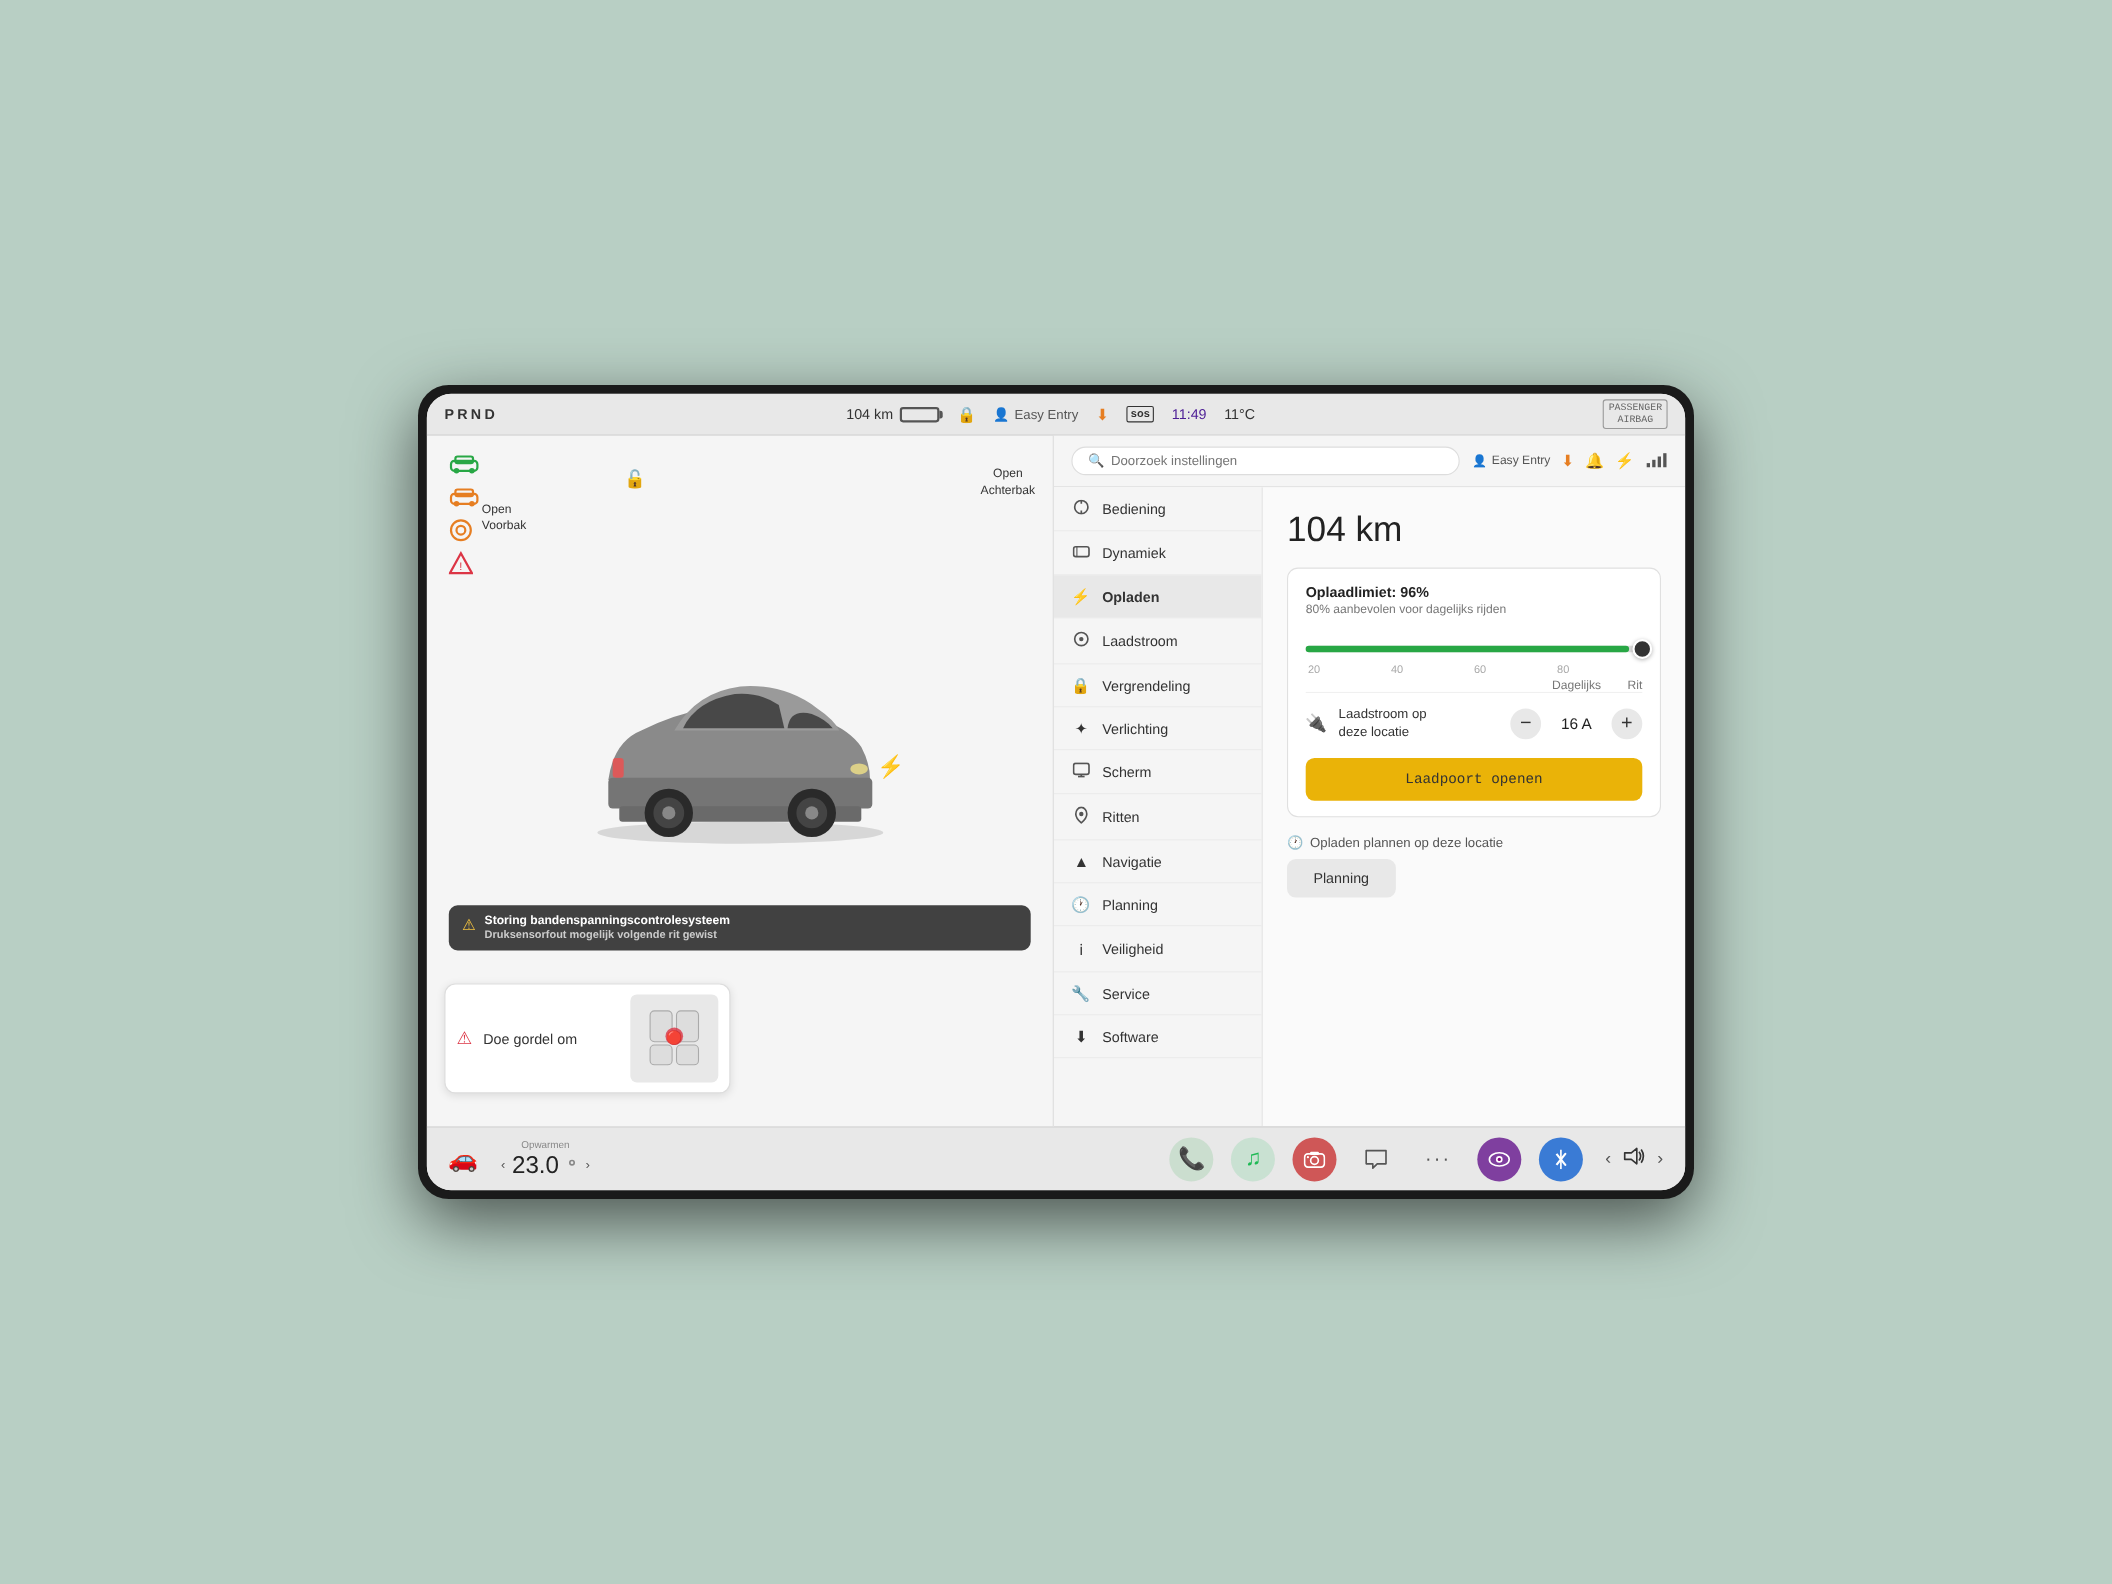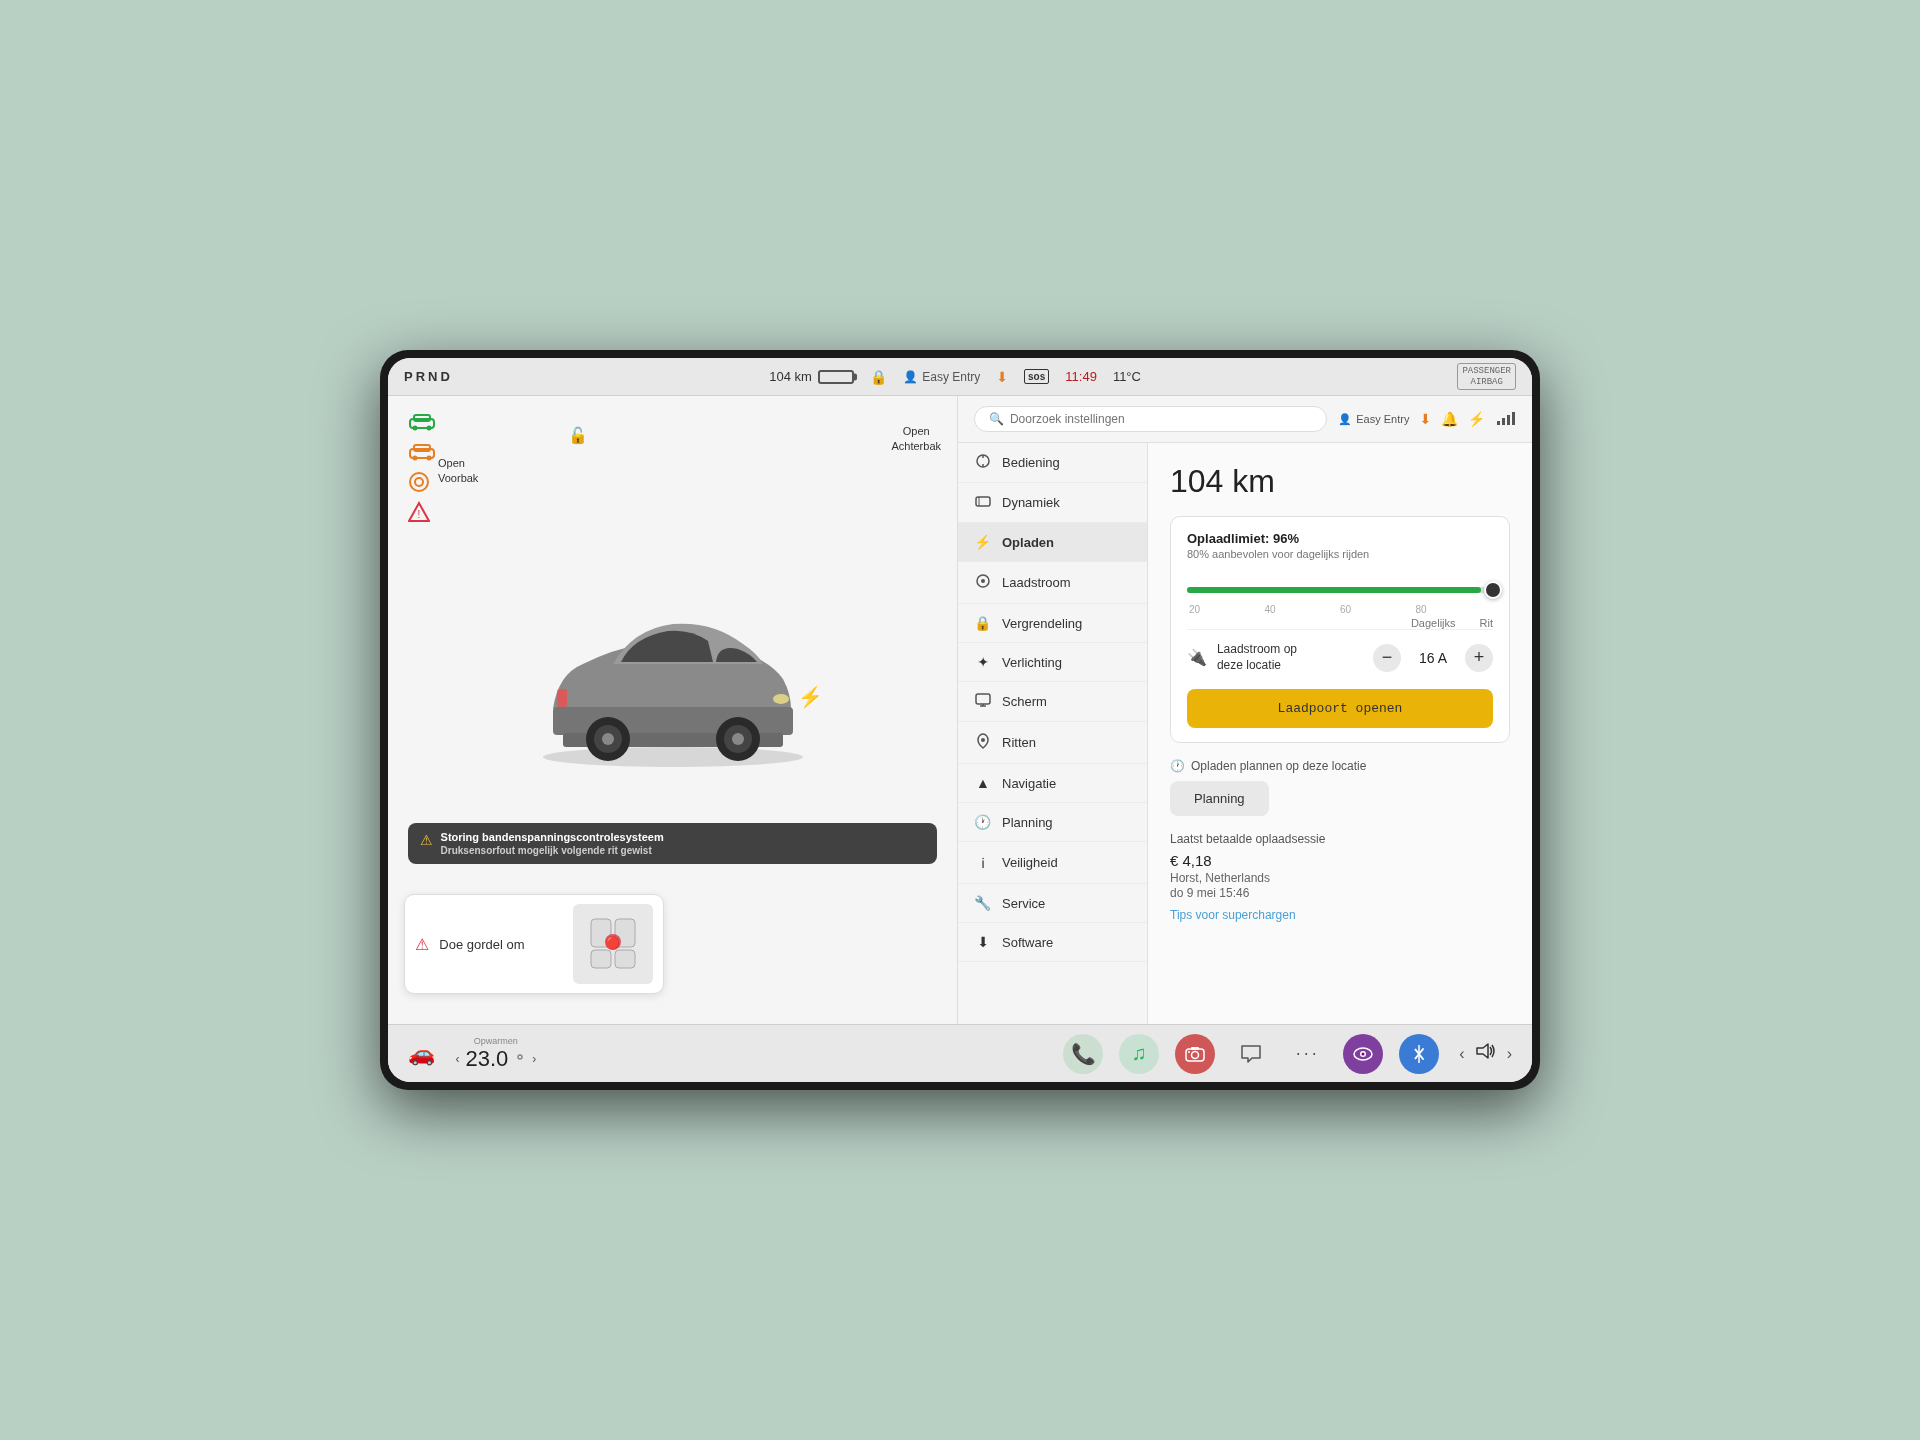--- a/index.html
+++ b/index.html
@@ -108,21 +108,21 @@
     .top-bar-sos {
       font-size: 10px;
       font-weight: 700;
       color: #333;
       border: 1px solid #333;
       padding: 1px 3px;
       border-radius: 2px;
     }
     .top-bar-time {
       font-size: 13px;
-      color: #b91c1c;
+      color: #4c1d95;
       font-weight: 500;
     }
     .top-bar-temp {
       font-size: 13px;
       color: #333;
     }
     .top-bar-right {
       display: flex;
       align-items: center;
       gap: 8px;
@@ -935,27 +935,20 @@
             </div>
 
             <div class="plan-section">
               <div class="plan-title">
                 <span>🕐</span>
                 <span>Opladen plannen op deze locatie</span>
               </div>
               <button class="planning-btn">Planning</button>
             </div>
 
-            <div class="last-session">
-              <div class="last-session-title">Laatst betaalde oplaadsessie</div>
-              <div class="last-session-amount">€ 4,18</div>
-              <div class="last-session-location">Horst, Netherlands</div>
-              <div class="last-session-date">do 9 mei 15:46</div>
-              <a class="supercharger-link" href="#">Tips voor superchargen</a>
-            </div>
           </div>
         </div>
       </div>
     </div>
 
     <div class="bottom-bar">
       <div class="bottom-car-icon">🚗</div>
       <div class="bottom-temp-section">
         <span class="bottom-temp-label">Opwarmen</span>
         <div class="bottom-temp-display">

